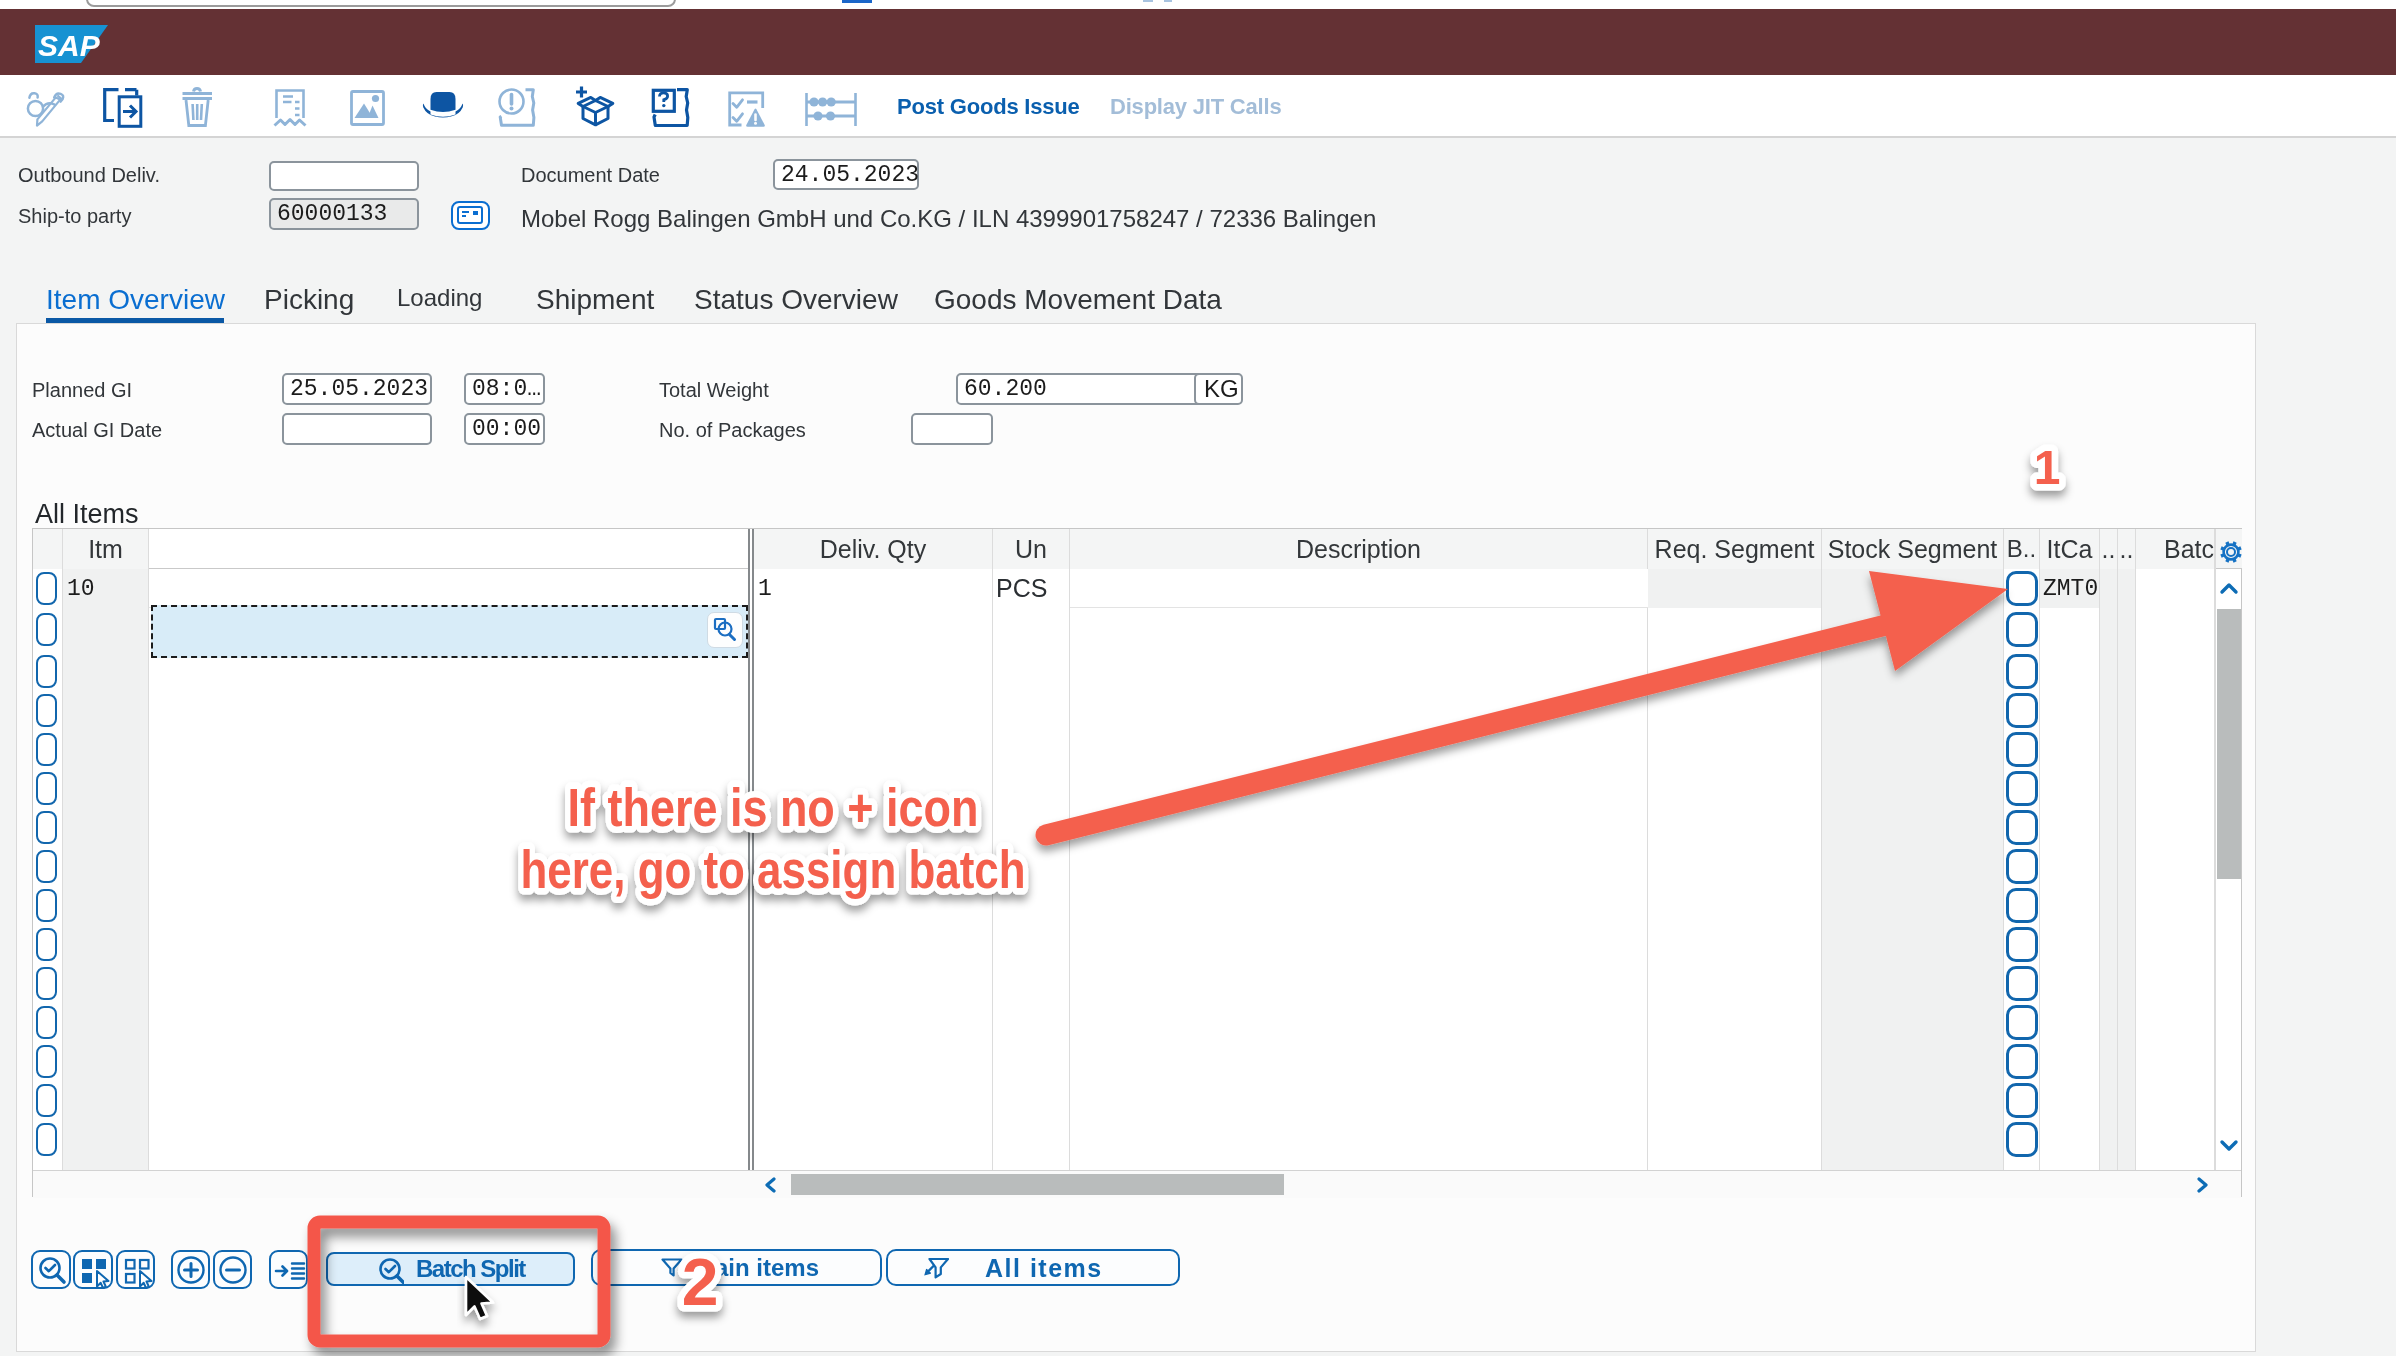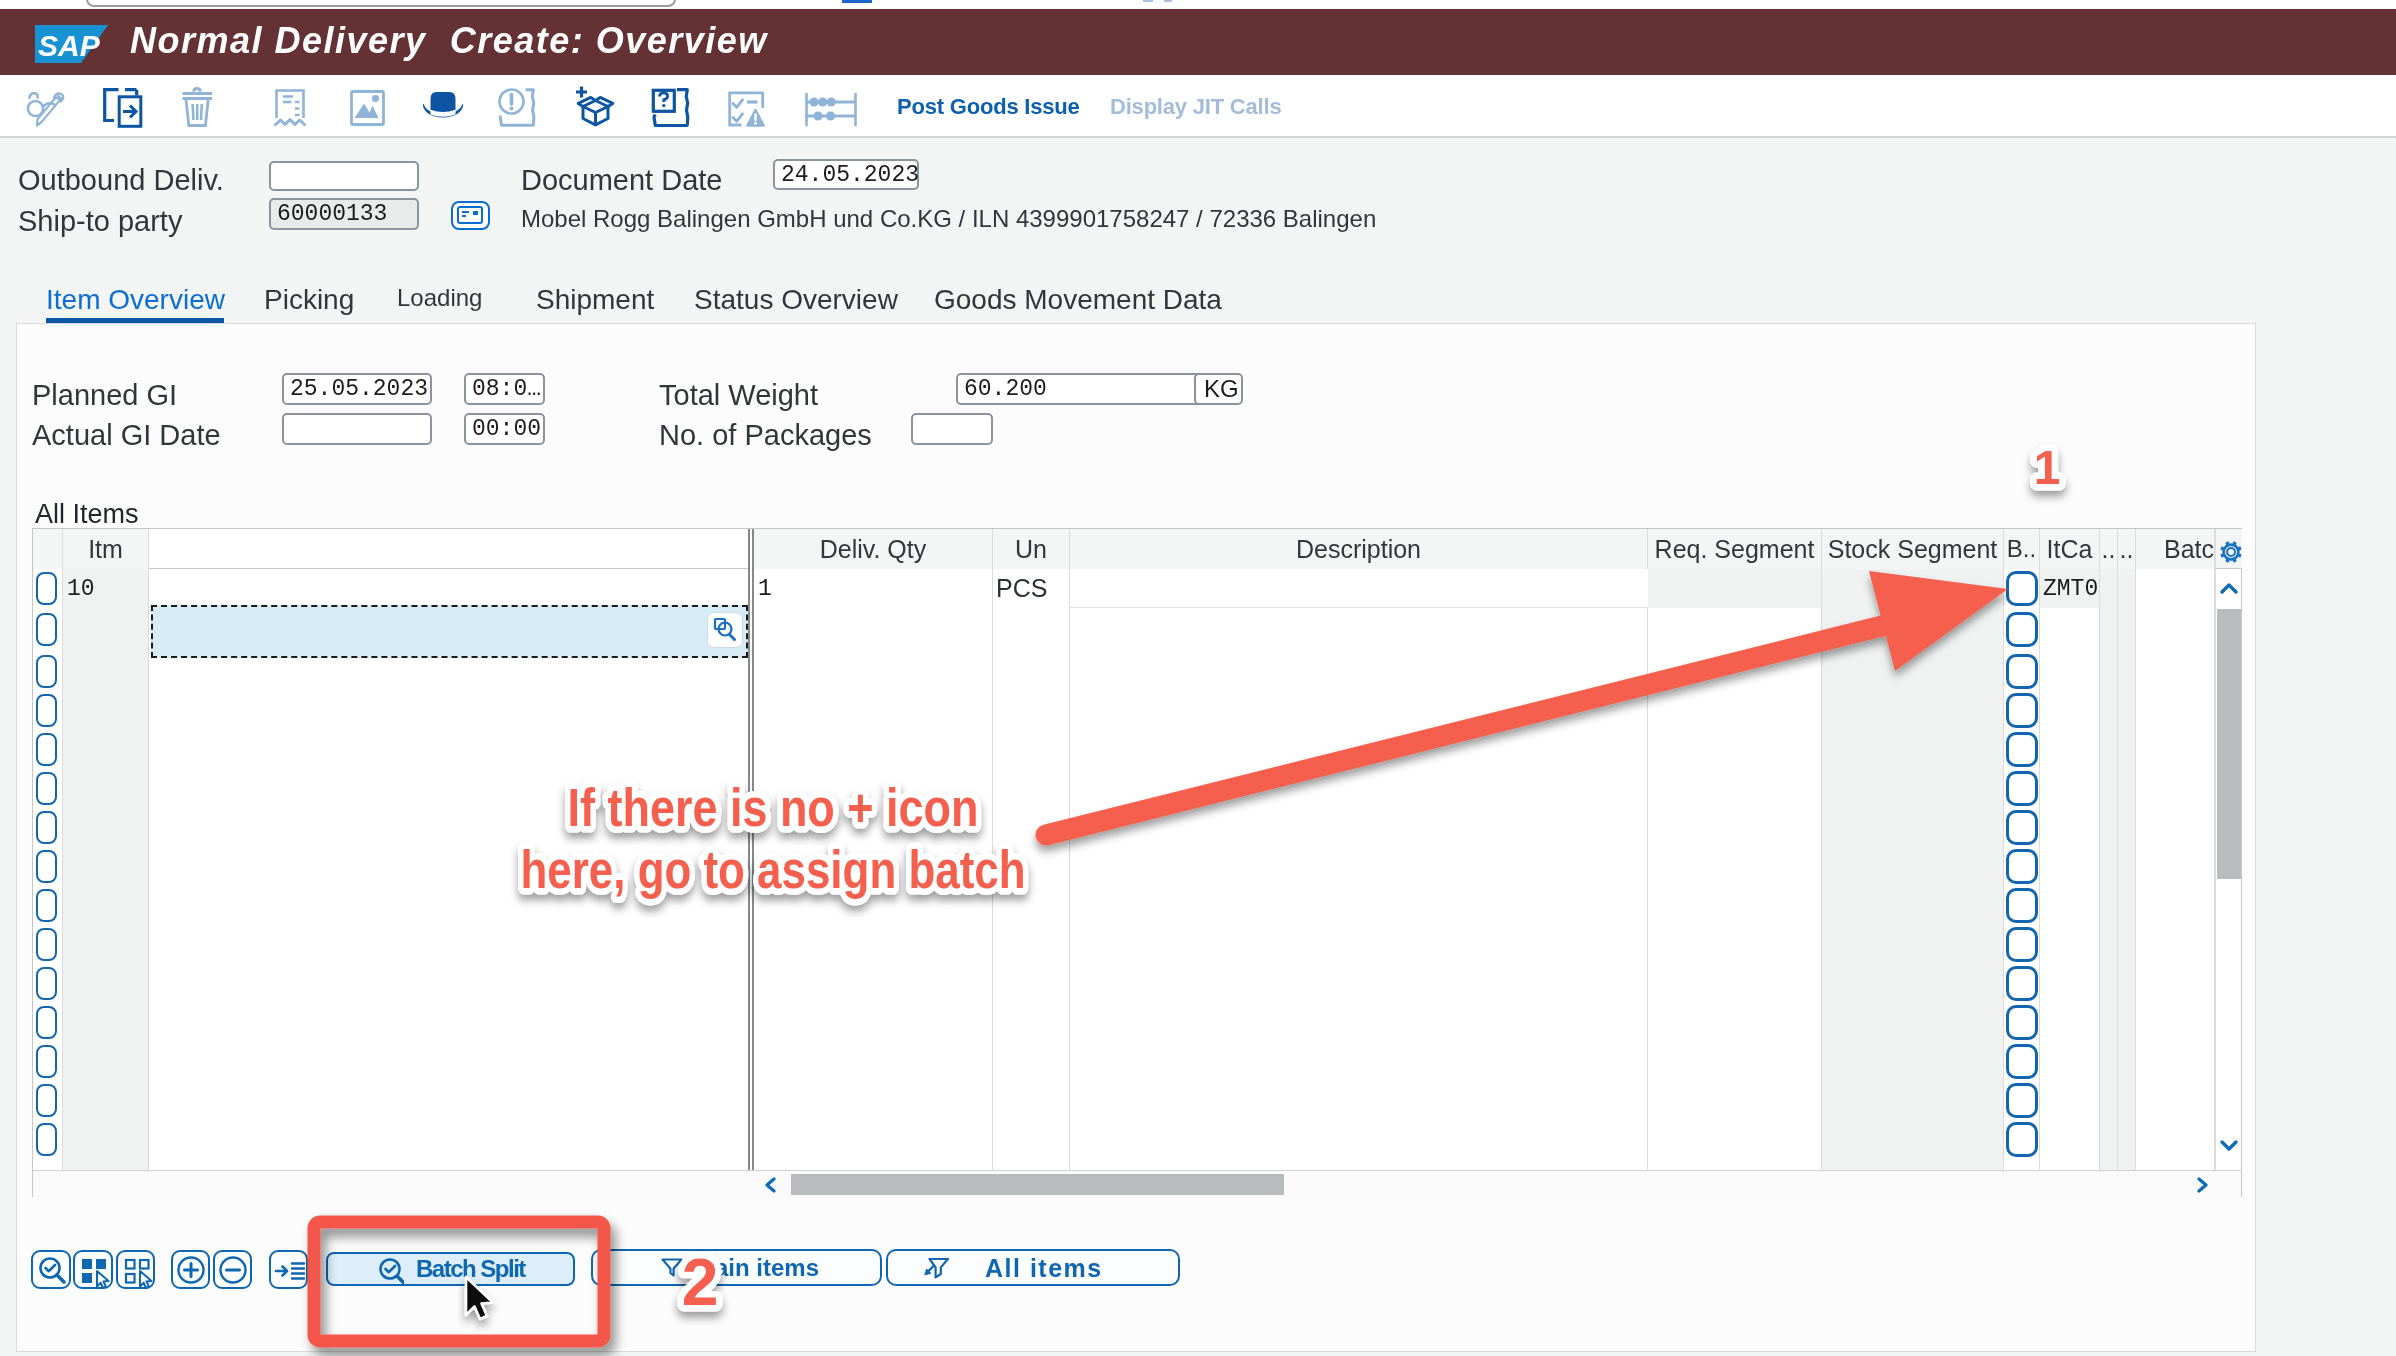--- a/index.html
+++ b/index.html
@@ -2,39 +2,38 @@
 <html><head><meta charset="utf-8">
 <style>
 * { margin:0; padding:0; }
 html,body { width:2396px; height:1356px; overflow:hidden; }
 body { font-family:"Liberation Sans", sans-serif; background:#f3f4f4; position:relative; }
 .cl { position:absolute; top:0; border-right:1px solid #dcdcdc; box-sizing:border-box; }
 .hl { font-size:25px; color:#33373a; }
 .mv { font-family:"Liberation Mono", monospace; font-size:23px; color:#1c1c1c; }
 .sv { font-size:25px; color:#2b2f33; }
 .dv2 { font-size:22px; color:#2b2f33; }
-.lab { position:absolute; font-size:29px; color:#32363a; }
+.lab { position:absolute; font-size:20px; color:#32363a; }
 .inp { position:absolute; background:#fff; border:2px solid #8b949c; border-radius:5px; box-sizing:border-box;
        font-family:"Liberation Mono", monospace; font-size:23px; color:#1c1c1c; display:flex; align-items:center; padding-left:6px; }
 </style></head>
 <body>
 
 <div style="position:absolute;left:0;top:0;width:2396px;height:9px;background:#fff;overflow:hidden;">
   <div style="position:absolute;left:86px;top:-24px;width:590px;height:31px;border:2px solid #9b9b9b;border-radius:8px;box-sizing:border-box;"></div>
   <div style="position:absolute;left:842px;top:0;width:30px;height:3px;background:#1b66c9;"></div>
   <div style="position:absolute;left:1143px;top:0;width:10px;height:2px;background:#a8c3e0;"></div>
   <div style="position:absolute;left:1164px;top:0;width:8px;height:2px;background:#a8c3e0;"></div>
 </div>
 
 <div style="position:absolute;left:0;top:9px;width:2396px;height:66px;background:#643134;">
   <svg style="position:absolute;left:35px;top:16px;" width="73" height="38" viewBox="0 0 73 38">
     <polygon points="0,0 73,0 46,38 0,38" fill="#1792d2"></polygon>
     <text x="3" y="31" font-family="'Liberation Sans', sans-serif" font-size="30" font-weight="bold" font-style="italic" fill="#fff">SAP</text>
   </svg>
-  <div style="position:absolute;left:130px;top:11px;font-size:36px;color:#fff;font-weight:bold;font-style:italic;letter-spacing:1.5px;white-space:pre;">Normal Delivery  Create: Overview</div>
 </div>
 
 <div style="position:absolute;left:0;top:75px;width:2396px;height:61px;background:#fff;border-bottom:2px solid #d4d4d4;box-sizing:content-box;"></div>
 <svg style="position:absolute;left:26px;top:87px;" width="42" height="42" viewBox="0 0 42 42">
     <g fill="none" stroke="#8fb4d8" stroke-width="2.5">
 <circle cx="9.5" cy="21.5" r="7.6"></circle>
 <path d="M3.4 10.8 Q4.2 5.6 8.6 6.2 Q12.4 6.8 11.6 10.6" stroke-linecap="round"></path>
 <path d="M17 19.6 Q20.6 15.4 25.8 16.4 L28.6 17.6" stroke-linecap="round"></path>
 <path d="M28.2 10.4 Q30.2 5.2 34.6 6.8 Q38.4 8.2 36.6 12 L34.6 14.6" stroke-linecap="round"></path>
 <path d="M34.2 12.6 L16.2 34.4 L11 38.6 L11.4 32.4 L29.6 10.6 Z" stroke-width="2.2" stroke-linejoin="round"></path>

